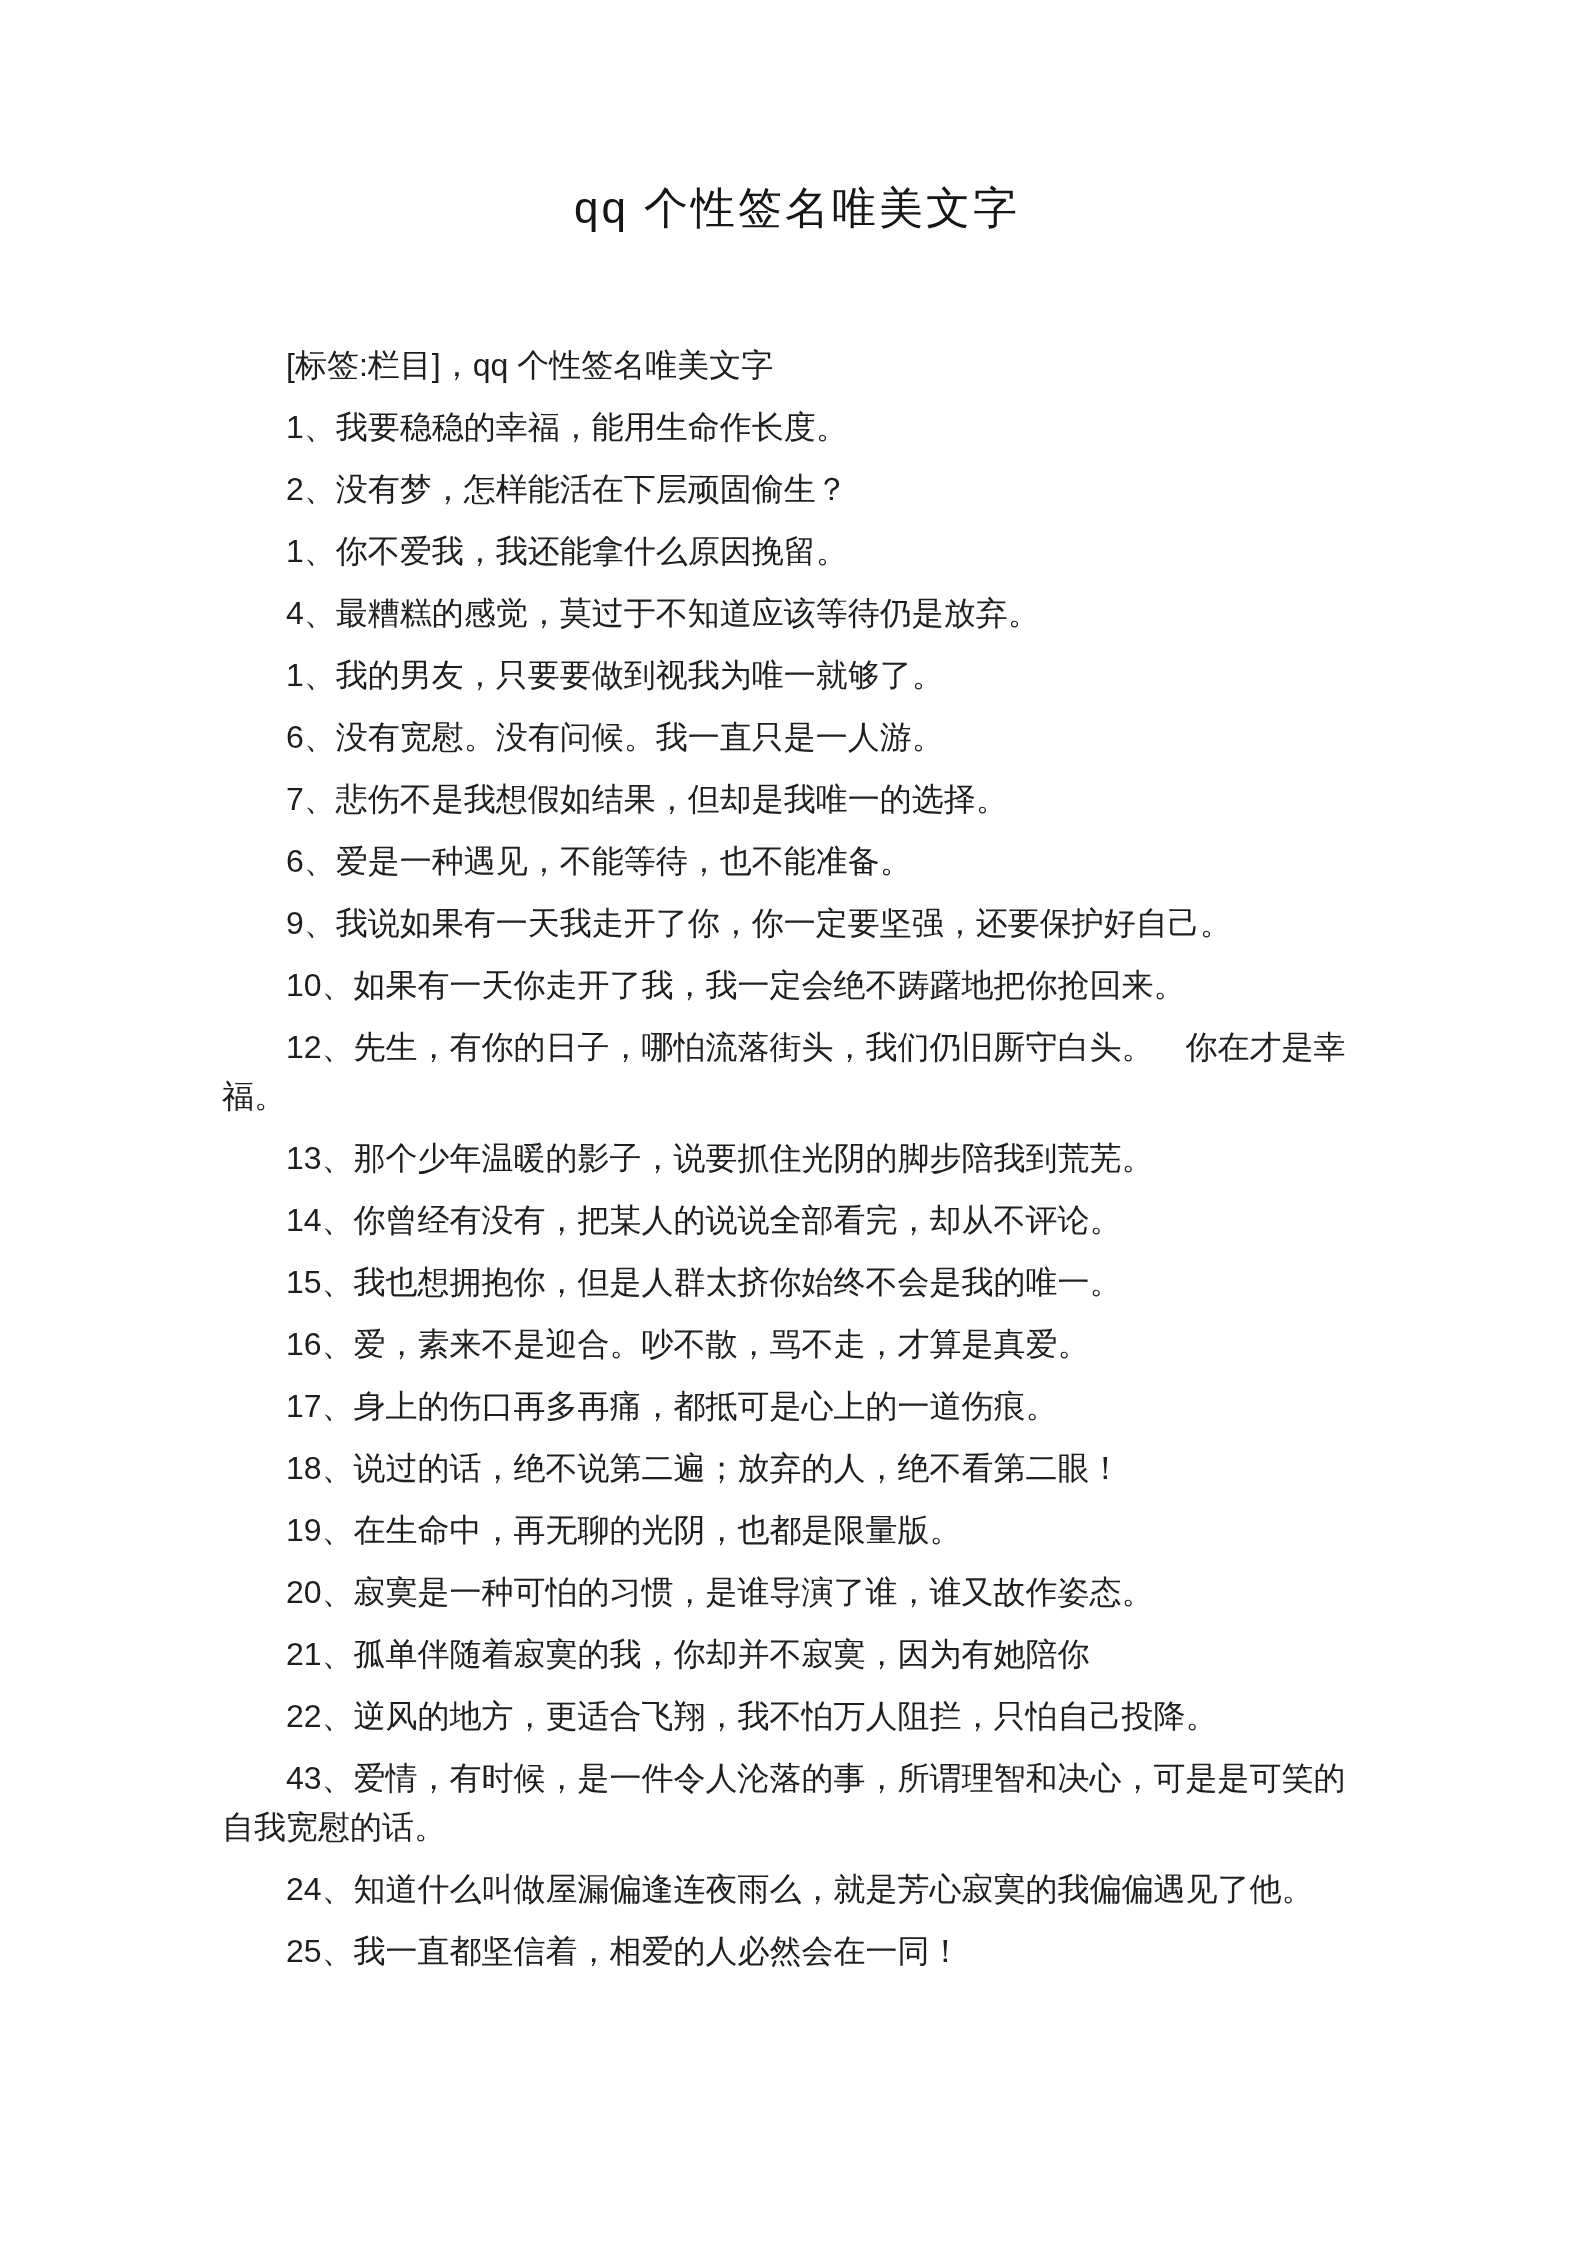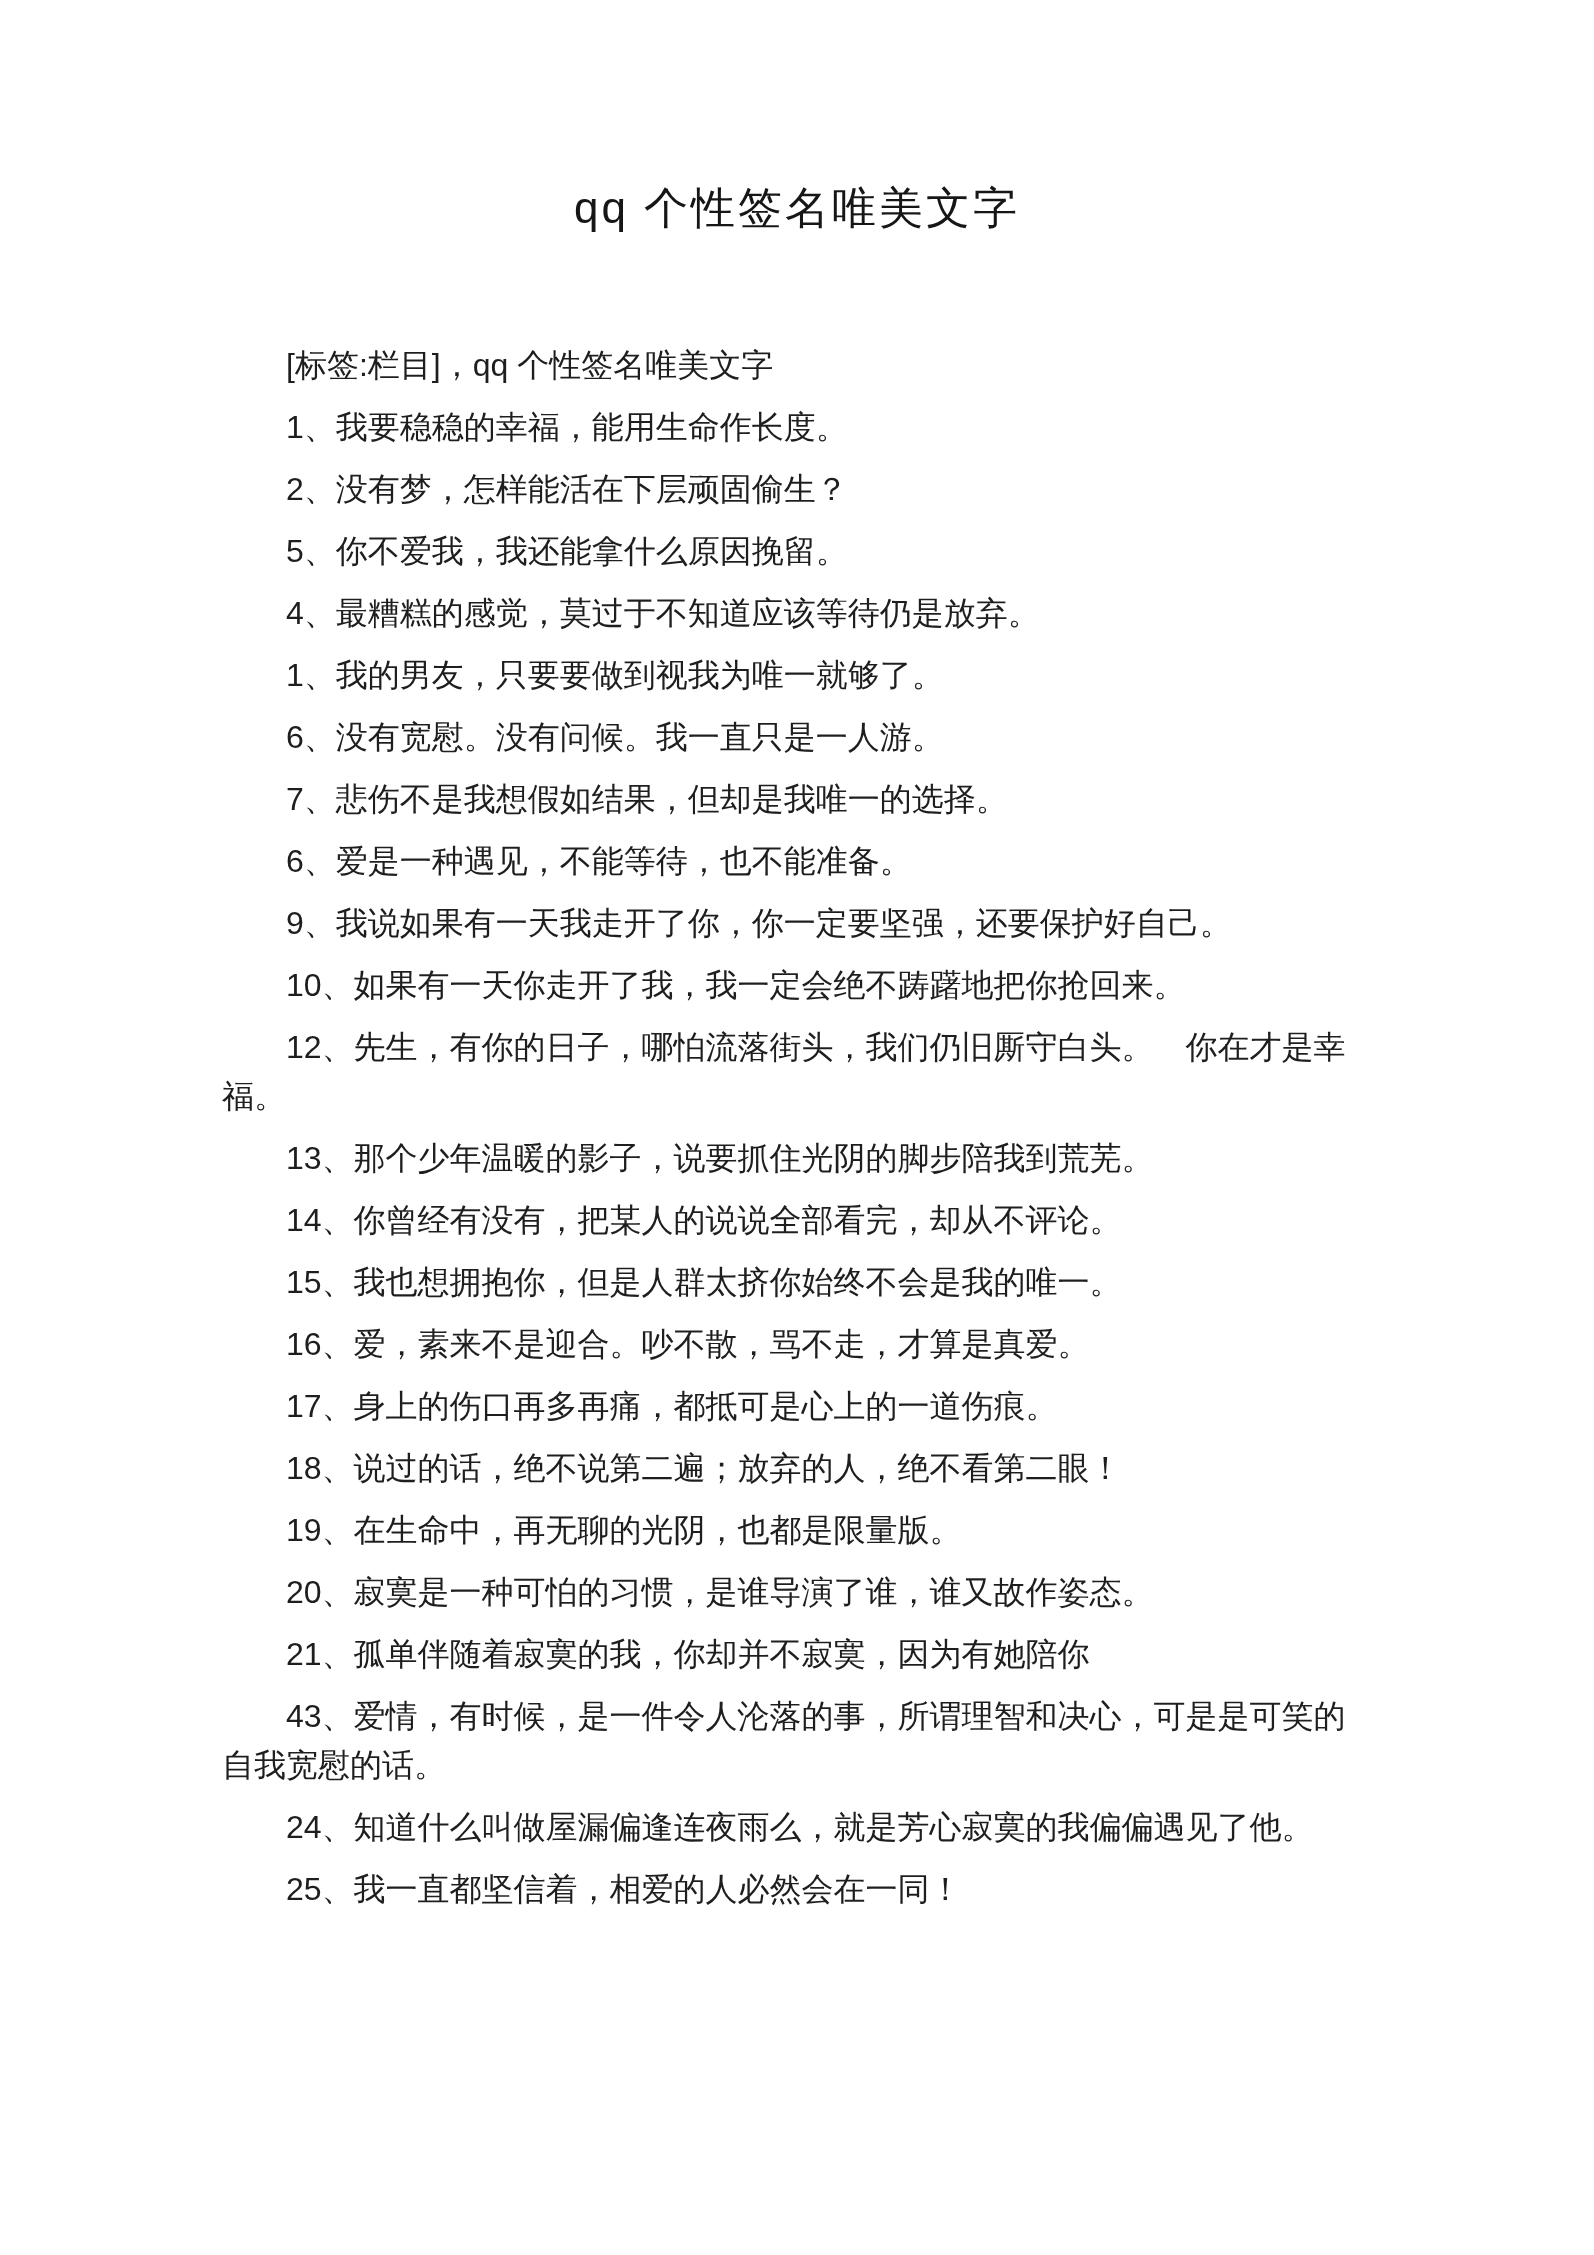--- a/index.html
+++ b/index.html
@@ -44,35 +44,36 @@
 <body style="background: rgb(255, 255, 255); color: rgb(30, 30, 30);">
 
 <div class="page">
   <h1 class="title">qq 个性签名唯美文字</h1>
 
   <p class="para">[标签:栏目]，qq 个性签名唯美文字</p>
 
   <div id="list">
       <p class="para">1、我要稳稳的幸福，能用生命作长度。</p>
       <p class="para">2、没有梦，怎样能活在下层顽固偷生？</p>
-      <p class="para">5、你不爱我，我还能拿什么原因挽留。</p>
+      <p class="para">1、你不爱我，我还能拿什么原因挽留。</p>
       <p class="para">4、最糟糕的感觉，莫过于不知道应该等待仍是放弃。</p>
       <p class="para">1、我的男友，只要要做到视我为唯一就够了。</p>
       <p class="para">6、没有宽慰。没有问候。我一直只是一人游。</p>
       <p class="para">7、悲伤不是我想假如结果，但却是我唯一的选择。</p>
       <p class="para">6、爱是一种遇见，不能等待，也不能准备。</p>
       <p class="para">9、我说如果有一天我走开了你，你一定要坚强，还要保护好自己。</p>
       <p class="para">10、如果有一天你走开了我，我一定会绝不踌躇地把你抢回来。</p>
       <p class="para">12、先生，有你的日子，哪怕流落街头，我们仍旧厮守白头。　你在才是幸福。</p>
       <p class="para">13、那个少年温暖的影子，说要抓住光阴的脚步陪我到荒芜。</p>
       <p class="para">14、你曾经有没有，把某人的说说全部看完，却从不评论。</p>
       <p class="para">15、我也想拥抱你，但是人群太挤你始终不会是我的唯一。</p>
       <p class="para">16、爱，素来不是迎合。吵不散，骂不走，才算是真爱。</p>
       <p class="para">17、身上的伤口再多再痛，都抵可是心上的一道伤痕。</p>
       <p class="para">18、说过的话，绝不说第二遍；放弃的人，绝不看第二眼！</p>
       <p class="para">19、在生命中，再无聊的光阴，也都是限量版。</p>
       <p class="para">20、寂寞是一种可怕的习惯，是谁导演了谁，谁又故作姿态。</p>
       <p class="para">21、孤单伴随着寂寞的我，你却并不寂寞，因为有她陪你</p>
+      <p class="para">22、逆风的地方，更适合飞翔，我不怕万人阻拦，只怕自己投降。</p>
       <p class="para">43、爱情，有时候，是一件令人沦落的事，所谓理智和决心，可是是可笑的自我宽慰的话。</p>
       <p class="para">24、知道什么叫做屋漏偏逢连夜雨么，就是芳心寂寞的我偏偏遇见了他。</p>
       <p class="para">25、我一直都坚信着，相爱的人必然会在一同！</p>
     </div>
 </div>
 
 </body></html>

